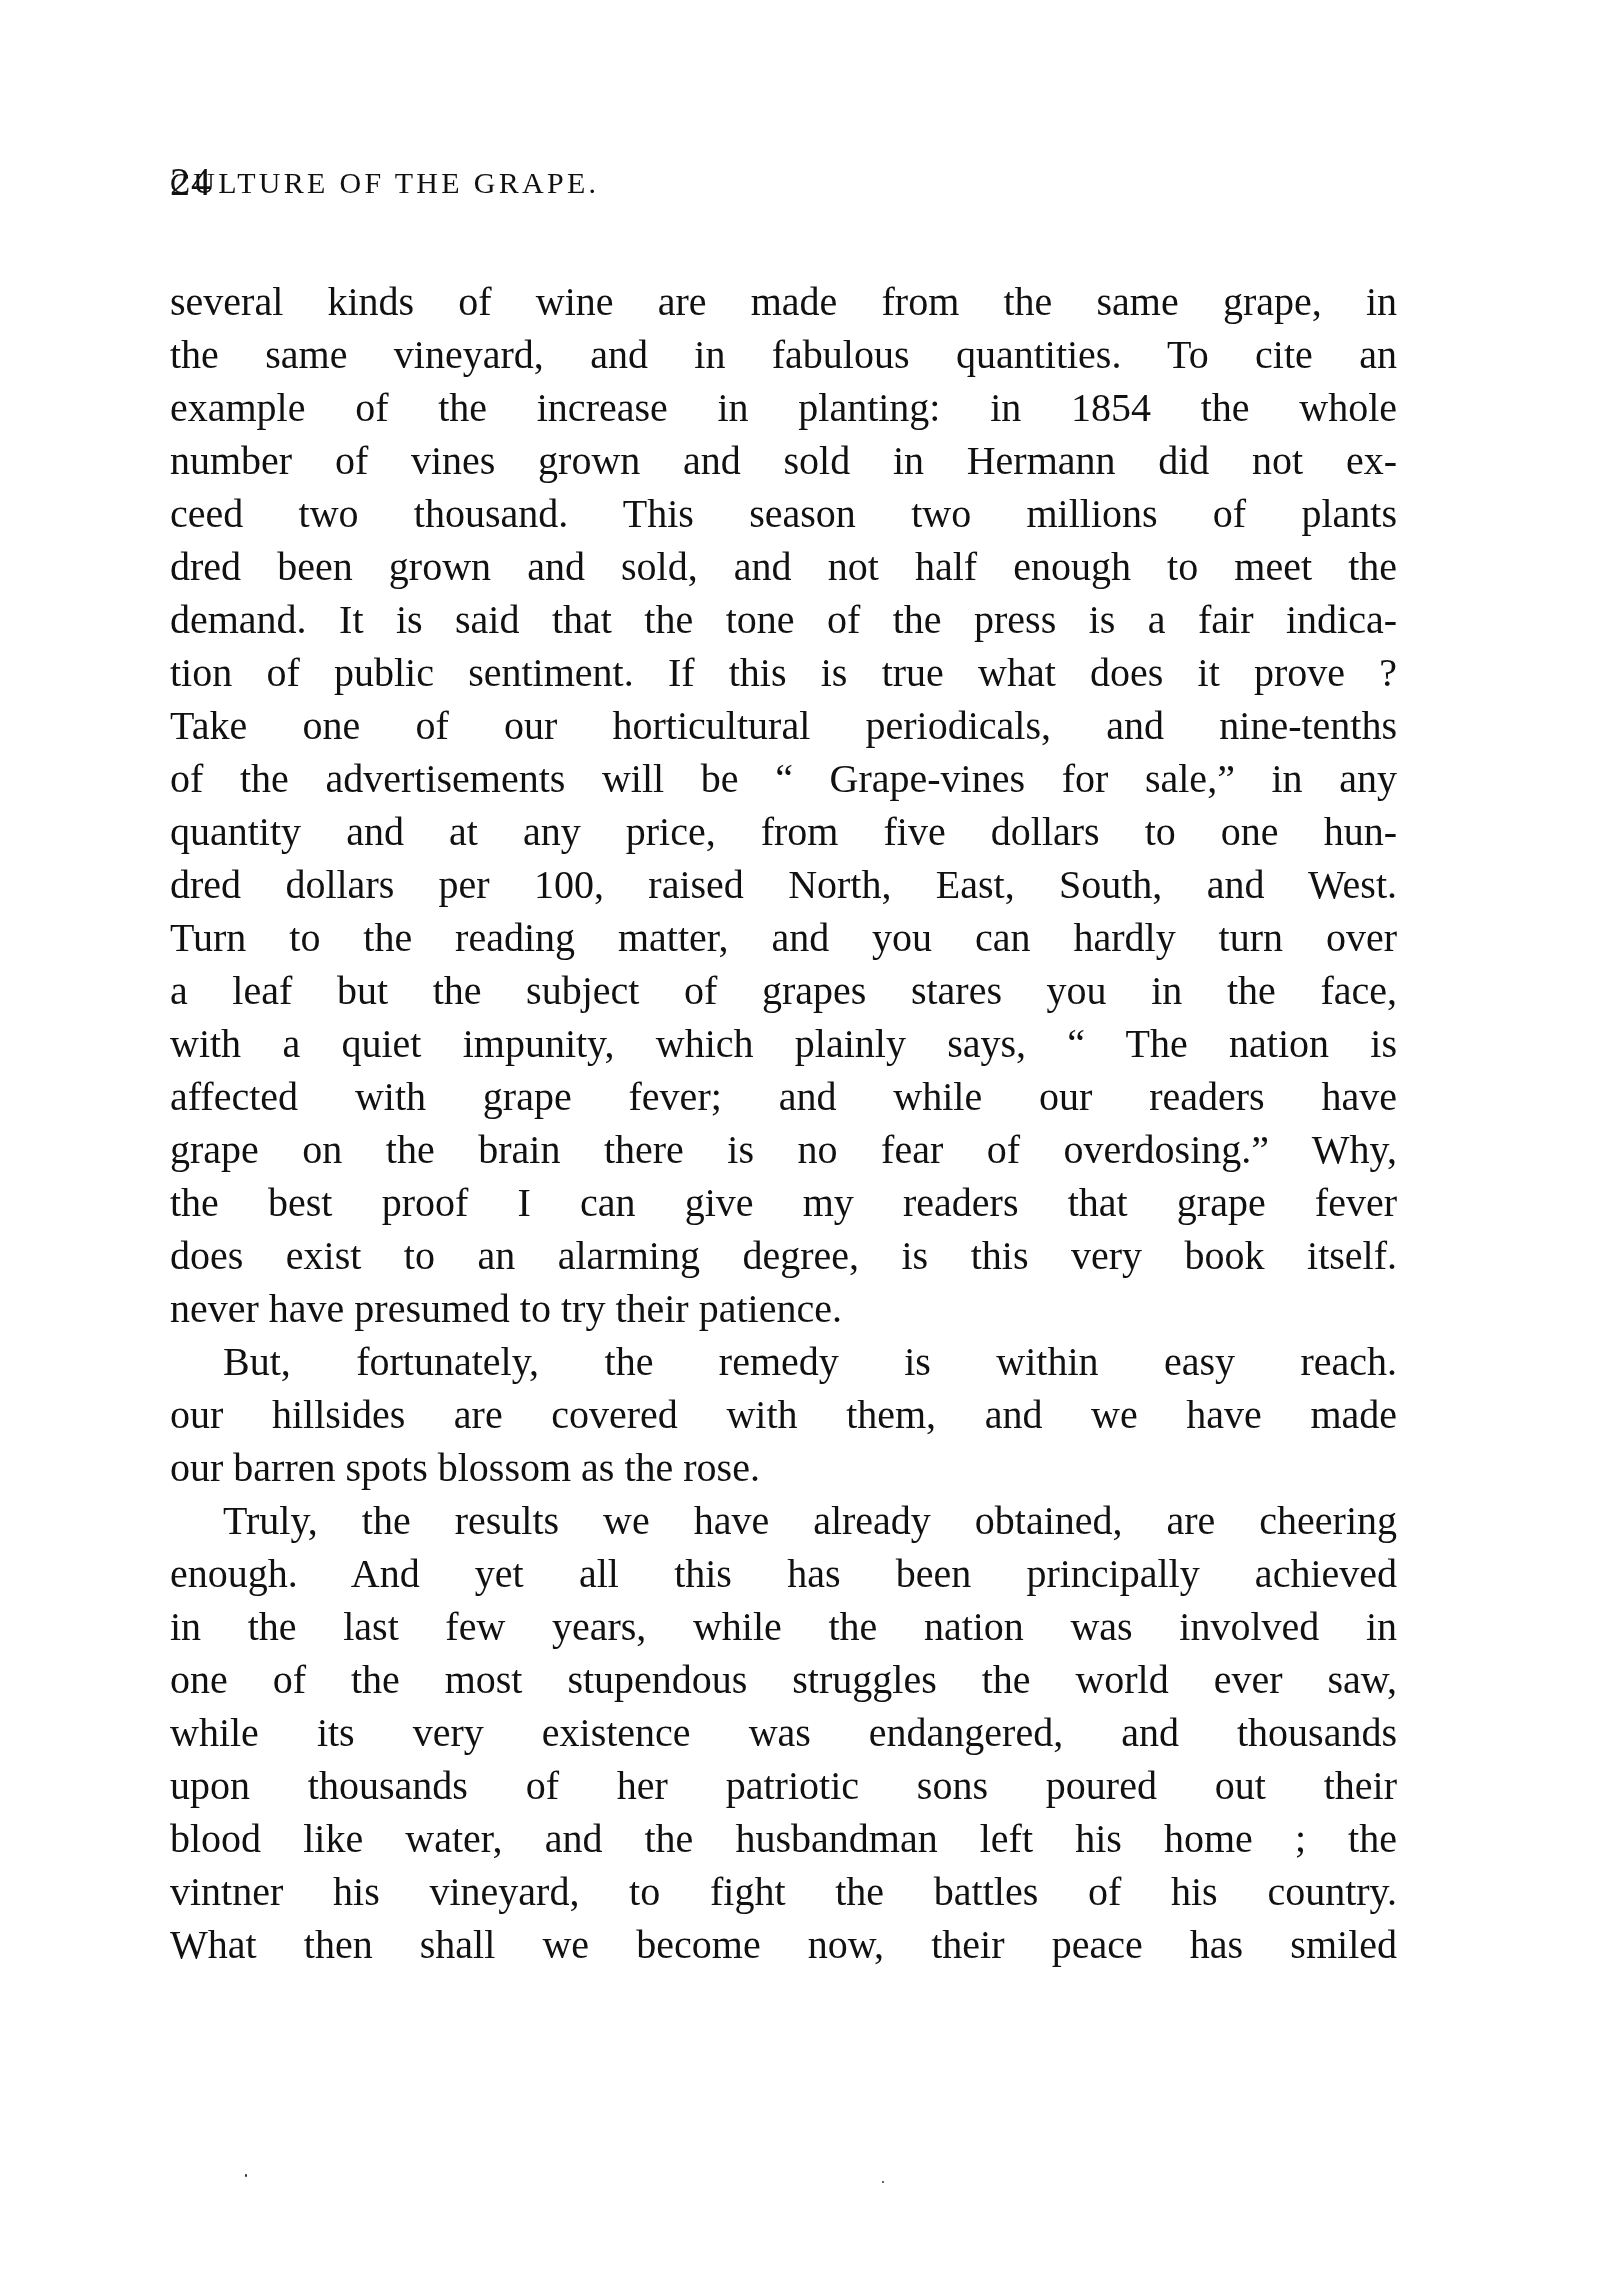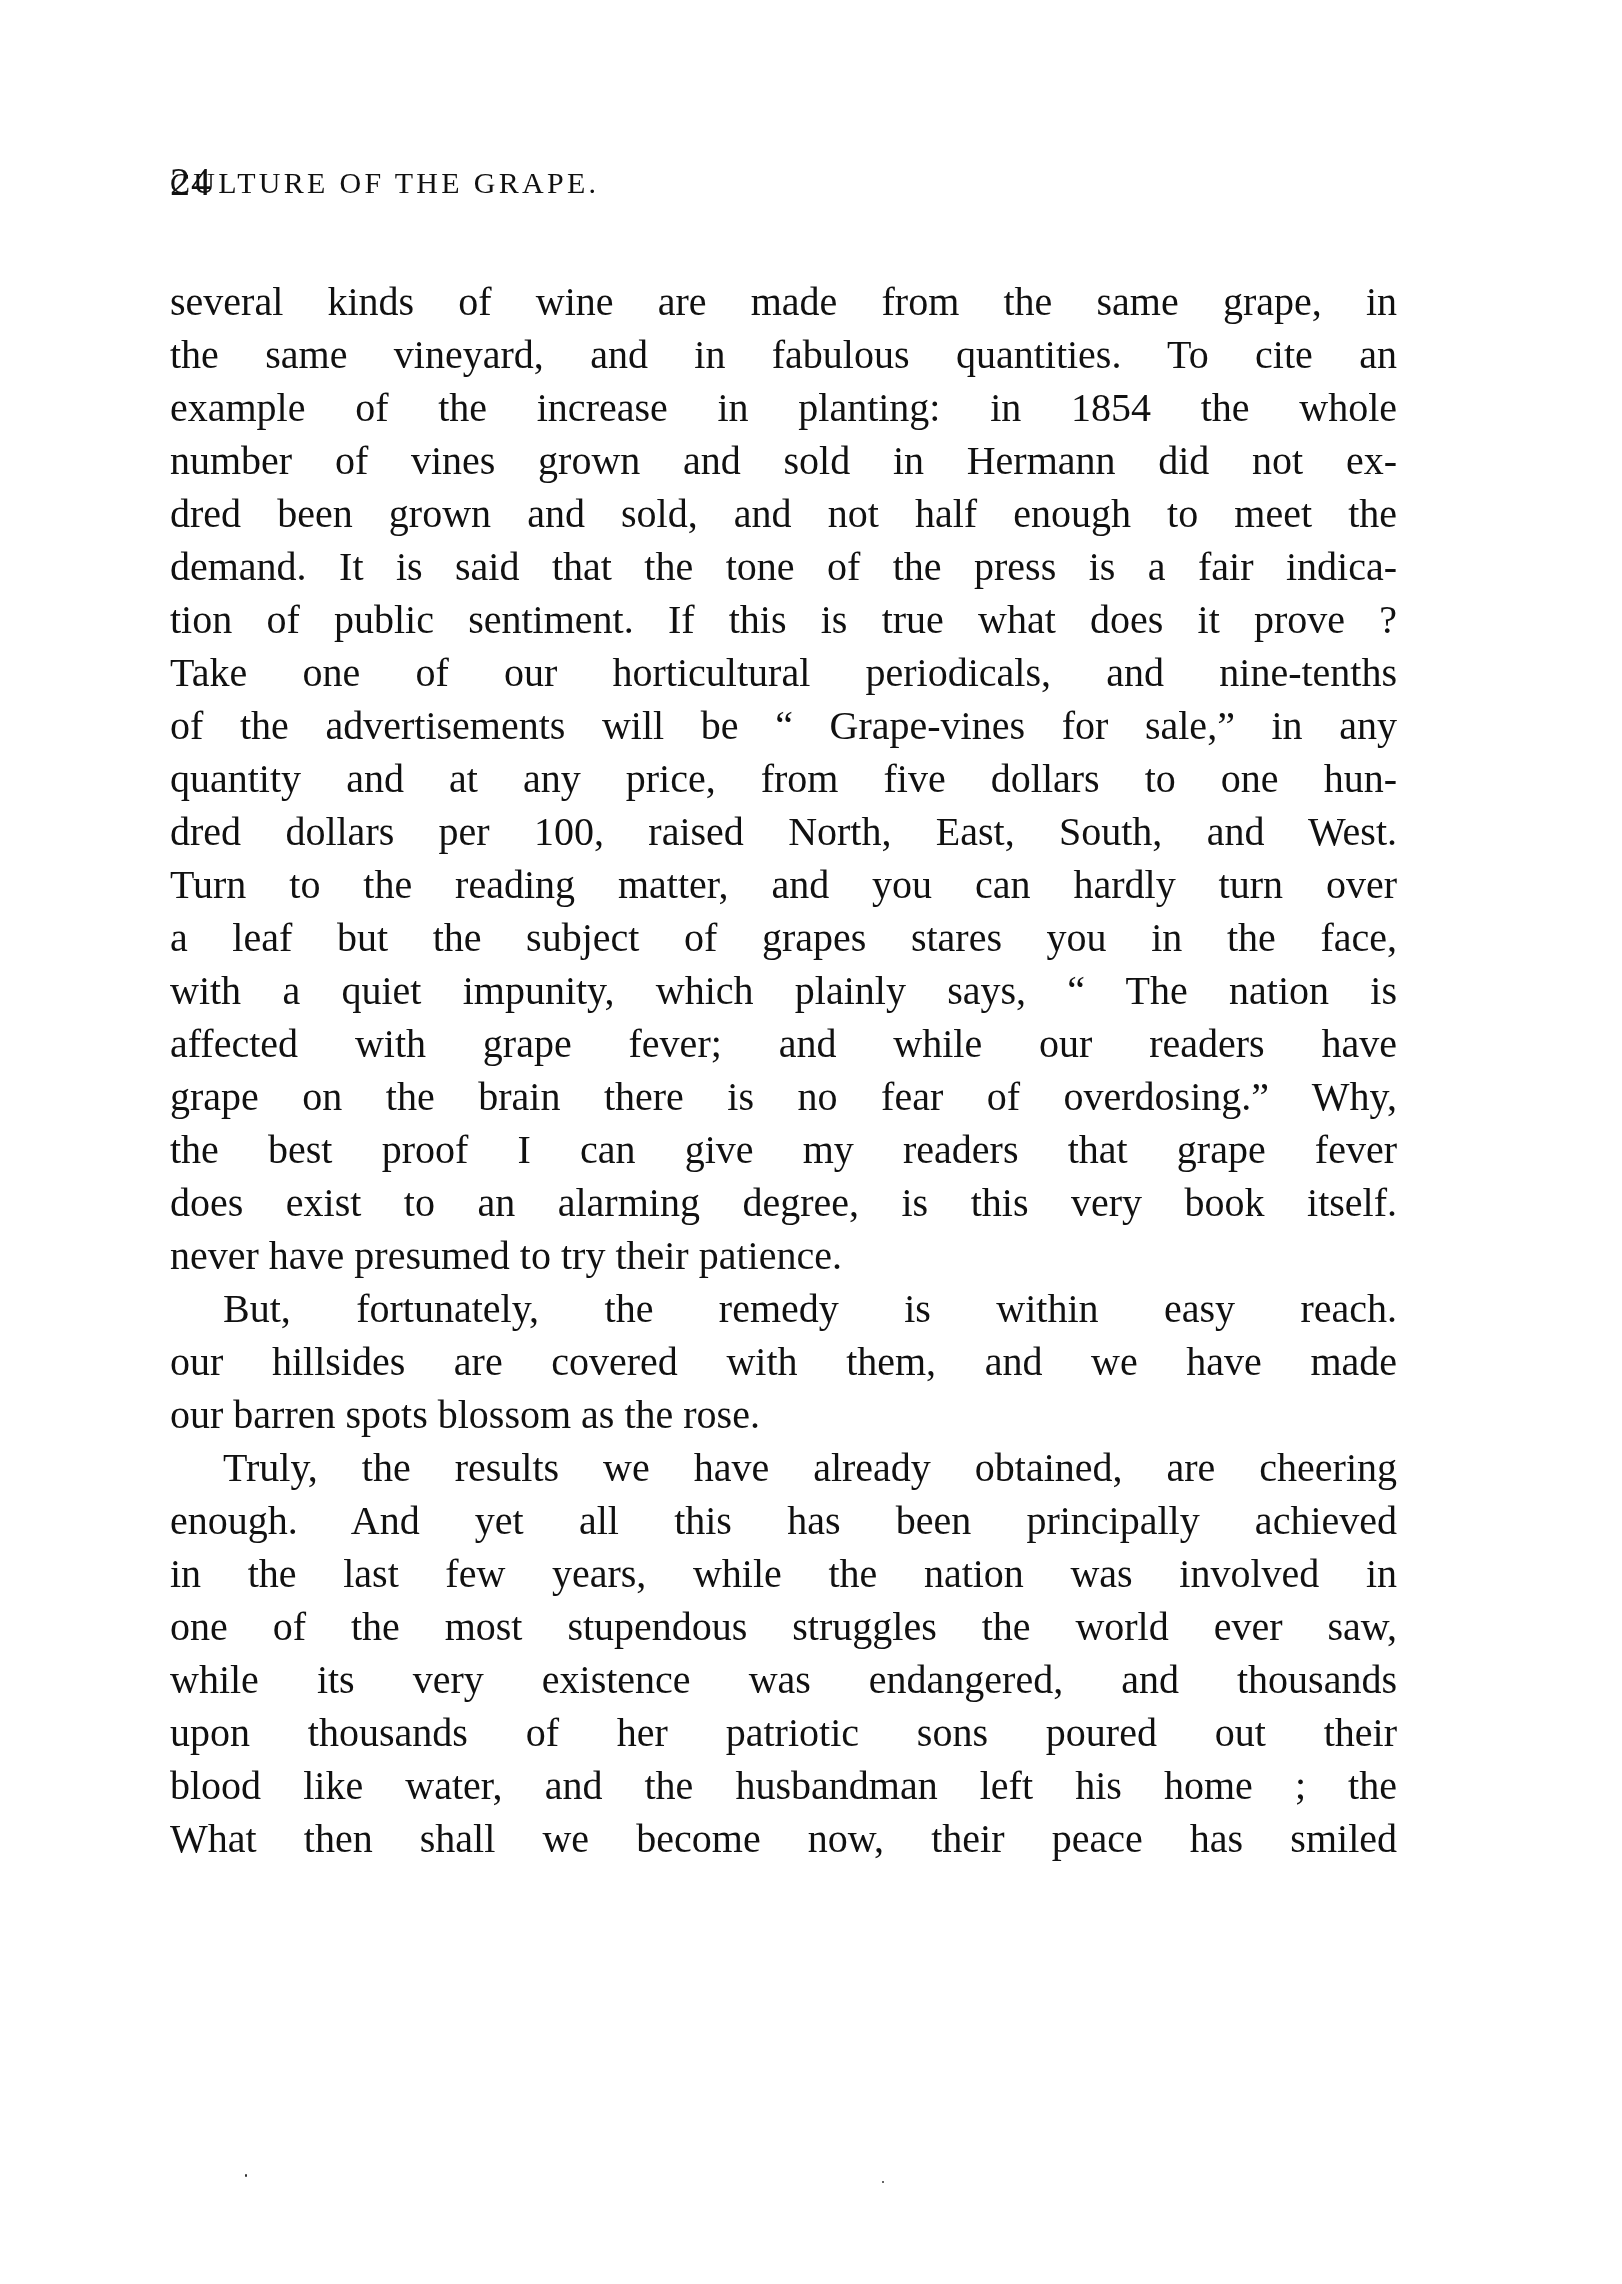--- a/index.html
+++ b/index.html
@@ -90,20 +90,21 @@
     <span class="running-title">CULTURE OF THE GRAPE.</span>
   </div>
 
   <div class="body-text">
 
     <div>
       <span class="line">several kinds of wine are made from the same grape, in</span>
       <span class="line">the same vineyard, and in fabulous quantities. To cite an</span>
       <span class="line">example of the increase in planting: in 1854 the whole</span>
       <span class="line">number of vines grown and sold in Hermann did not ex-</span>
+      <span class="line">ceed two thousand. This season two millions of plants</span>
       <span class="line">dred been grown and sold, and not half enough to meet the</span>
       <span class="line">demand. It is said that the tone of the press is a fair indica-</span>
       <span class="line">tion of public sentiment. If this is true what does it prove ?</span>
       <span class="line">Take one of our horticultural periodicals, and nine-tenths</span>
       <span class="line">of the advertisements will be “ Grape-vines for sale,” in any</span>
       <span class="line">quantity and at any price, from five dollars to one hun-</span>
       <span class="line">dred dollars per 100, raised North, East, South, and West.</span>
       <span class="line">Turn to the reading matter, and you can hardly turn over</span>
       <span class="line">a leaf but the subject of grapes stares you in the face,</span>
       <span class="line">with a quiet impunity, which plainly says, “ The nation is</span>
@@ -121,20 +122,21 @@
     </div>
 
     <div>
       <span class="line indent">Truly, the results we have already obtained, are cheering</span>
       <span class="line">enough. And yet all this has been principally achieved</span>
       <span class="line">in the last few years, while the nation was involved in</span>
       <span class="line">one of the most stupendous struggles the world ever saw,</span>
       <span class="line">while its very existence was endangered, and thousands</span>
       <span class="line">upon thousands of her patriotic sons poured out their</span>
       <span class="line">blood like water, and the husbandman left his home ; the</span>
+      <span class="line">vintner his vineyard, to fight the battles of his country.</span>
       <span class="line">What then shall we become now, their peace has smiled</span>
     </div>
 
   </div>
 
   <span class="speck" style="left:245px; top:2174px;"></span>
   <span class="speck" style="left:882px; top:2181px; width:1.7px; height:2.2px;"></span>
 </div>
 
 

